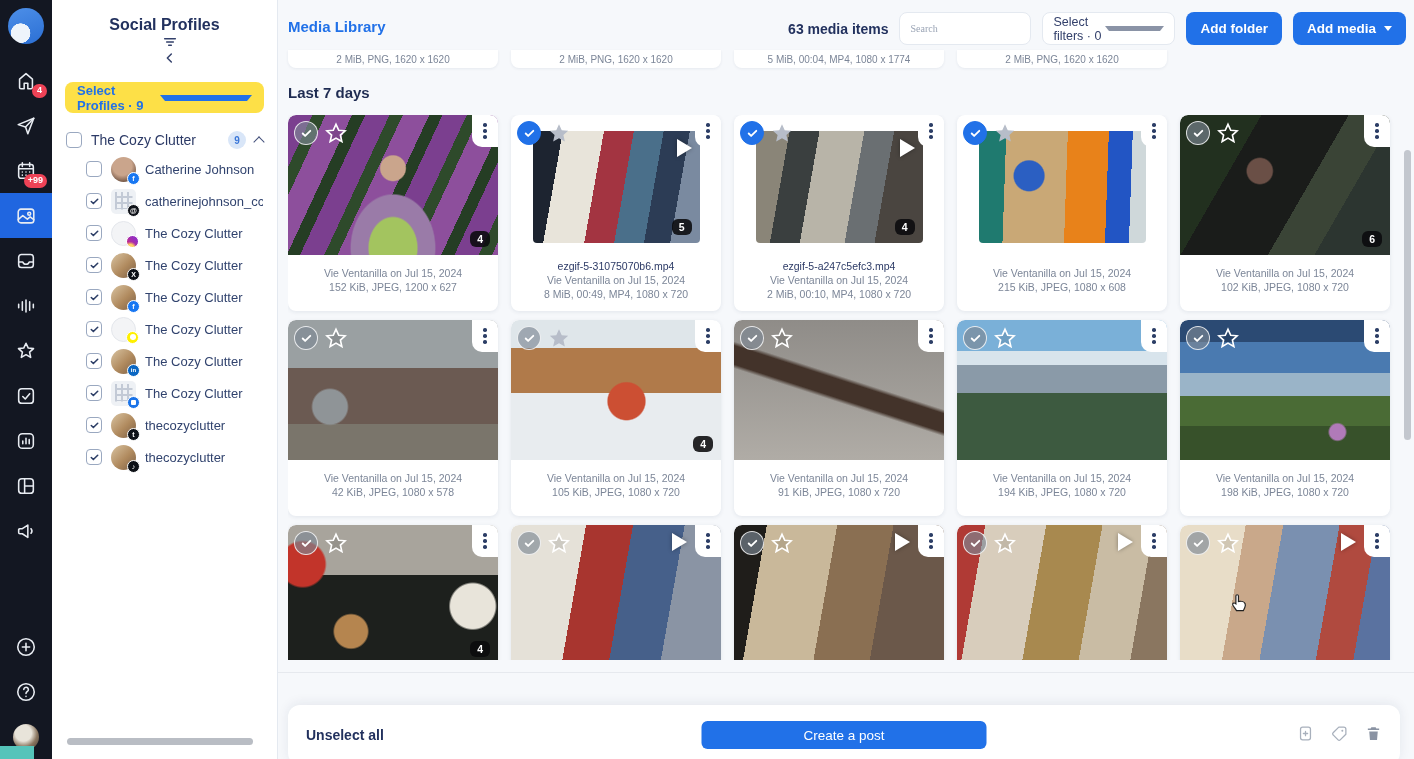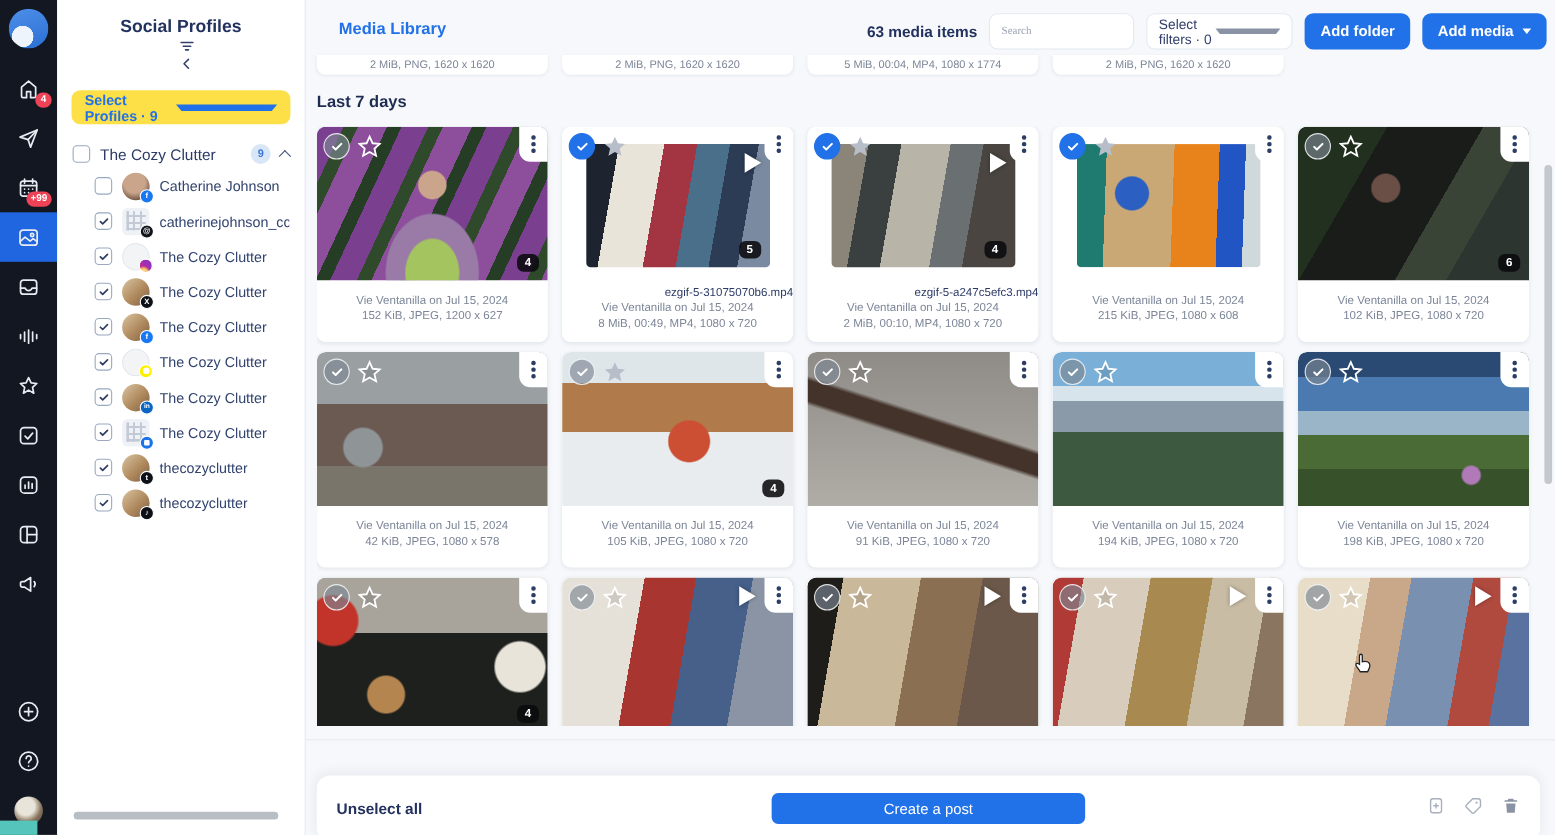--- a/index.html
+++ b/index.html
@@ -49,21 +49,21 @@
   .nb-snapchat::after { content:""; width:6px; height:6px; background:#fff; border-radius:50% 50% 40% 40%; }
   .nb-linkedin { background:#0a66c2; font-size:6px; }
   .nb-google { background:#1a73e8; }
   .nb-google::after { content:""; width:5px; height:5px; background:#fff; border-radius:1px; }
   .nb-tumblr { background:#0d1117; }
   .nb-tiktok { background:#0d1117; }
   .p-name { font-size:13px; color:#31436e; white-space:nowrap; overflow:hidden; }
   #panel-hscroll { position:absolute; left:15px; bottom:14px; width:186px; height:7px; border-radius:4px; background:#b9bdc4; }
 
   
-  #main-title { position:absolute; left:288px; top:18px; font-size:15px; font-weight:bold; color:#2171e8;margin-left:20px; }
+  #main-title { position:absolute; left:288px; top:18px; font-size:15px; font-weight:bold; color:#2171e8; }
   #head-right { position:absolute; right:8px; top:12px; display:flex; align-items:center; gap:11px; }
   #media-count { font-size:14px; font-weight:bold; color:#22315e; }
   #search-box { width:132px; height:33px; background:#fff; border:1px solid #e4e9f0; border-radius:8px; display:flex; align-items:center; padding:0 10px; }
   #search-box input { border:none; outline:none; width:100%; font-size:10px; color:#33406b; background:transparent; font-family:Liberation Serif, serif; }
   #search-box input::placeholder { color:#9aa4b5; }
   #filters-box { width:133px; height:33px; background:#fff; border:1px solid #e4e9f0; border-radius:8px; display:flex; align-items:center; padding:0 10px; }
   #filters-box span { flex:1; font-size:12.5px; color:#33406b; }
   .caret-gray { width:0; height:0; border-left:4.5px solid transparent; border-right:4.5px solid transparent; border-top:5.5px solid #8a93a6; }
   .btn-blue { height:33px; background:#2171e8; color:#fff; border:none; border-radius:8px; font-size:13.5px; font-weight:bold; padding:0 14px; display:flex; align-items:center; gap:8px; font-family:inherit; }
   .btn-blue .caret-w { width:0; height:0; border-left:4.5px solid transparent; border-right:4.5px solid transparent; border-top:5.5px solid #fff; }
@@ -85,21 +85,21 @@
   .ctl-dots i { width:3.5px; height:3.5px; border-radius:50%; background:#2c3e66; }
   .ctl-check { position:absolute; top:6px; left:6px; width:24px; height:24px; border-radius:50%; display:flex; align-items:center; justify-content:center; background:rgba(125,135,148,.65); border:1.5px solid rgba(255,255,255,.8); }
   .ctl-check svg { width:13px; height:13px; }
   .ctl-check.sel { background:#2171e8; border-color:#2171e8; }
   .ctl-star { position:absolute; top:7px; left:37px; width:22px; height:22px; }
   .ctl-star svg { width:22px; height:22px; }
   .ctl-star.outline svg polygon { fill:rgba(0,0,0,.10); stroke:#fff; stroke-width:1.8; }
   .ctl-star.filled svg polygon { fill:#b7bdc9; stroke:none; }
   .caption { text-align:center; padding-top:11px; }
   .caption div { line-height:14px; }
-  .fname { font-size:10.5px; color:#2c3a66;text-align:right; }
+  .fname { font-size:10.5px; color:#2c3a66; }
   .byline { font-size:10.5px; color:#7c8698; }
   .finfo { font-size:10.5px; color:#7c8698; }
   .card.has-name .caption { padding-top:4px; }
 
   
   .t11 { background:radial-gradient(circle at 50% 38%, #caa58c 0 9%, transparent 10%), radial-gradient(ellipse at 50% 95%, #a3c45f 0 16%, #9a7ba8 17% 28%, transparent 29%), repeating-linear-gradient(115deg,#7b3f8f 0 22px,#2e4a2b 22px 34px,#8d4f9c 34px 58px,#253d24 58px 70px); }
   .t12 { background:linear-gradient(100deg,#1d2430 0 16%,#e8e4da 16% 38%,#a33441 38% 54%,#4a6f8a 54% 70%,#2c3c55 70% 84%,#7a8aa0 84%); }
   .t13 { background:linear-gradient(100deg,#8a8578 0 18%,#3a3f3f 18% 34%,#b8b4a8 34% 58%,#6a6f72 58% 74%,#4a4540 74%); }
   .t14 { background:radial-gradient(circle at 30% 40%, #2b5fc2 0 11%, transparent 12%), linear-gradient(92deg,#1f7a6f 0 16%,#c9a876 16% 52%,#e8821a 52% 76%,#2255c4 76% 90%,#cfd8da 90%); }
   .t15 { background:radial-gradient(circle at 38% 40%, #6a4f46 0 8%, transparent 9%), linear-gradient(120deg,#22301f 0 28%,#1a1c1a 28% 58%,#3a4436 58% 74%,#2c3530 74%); }

